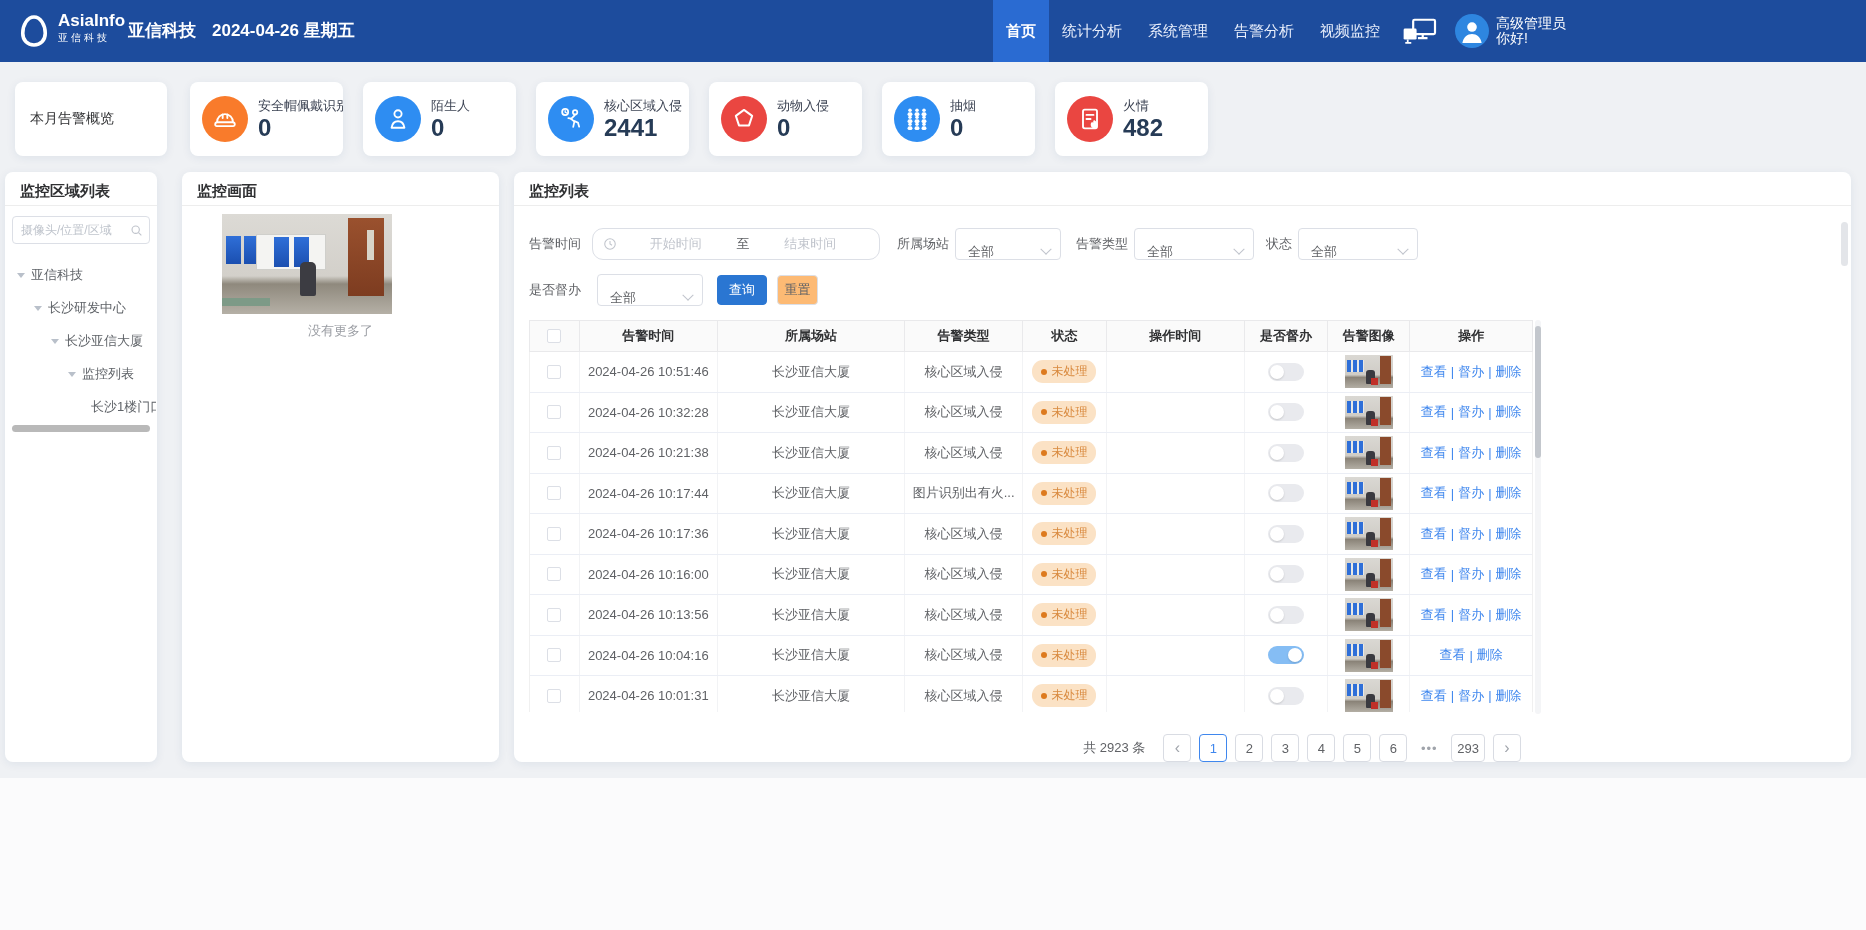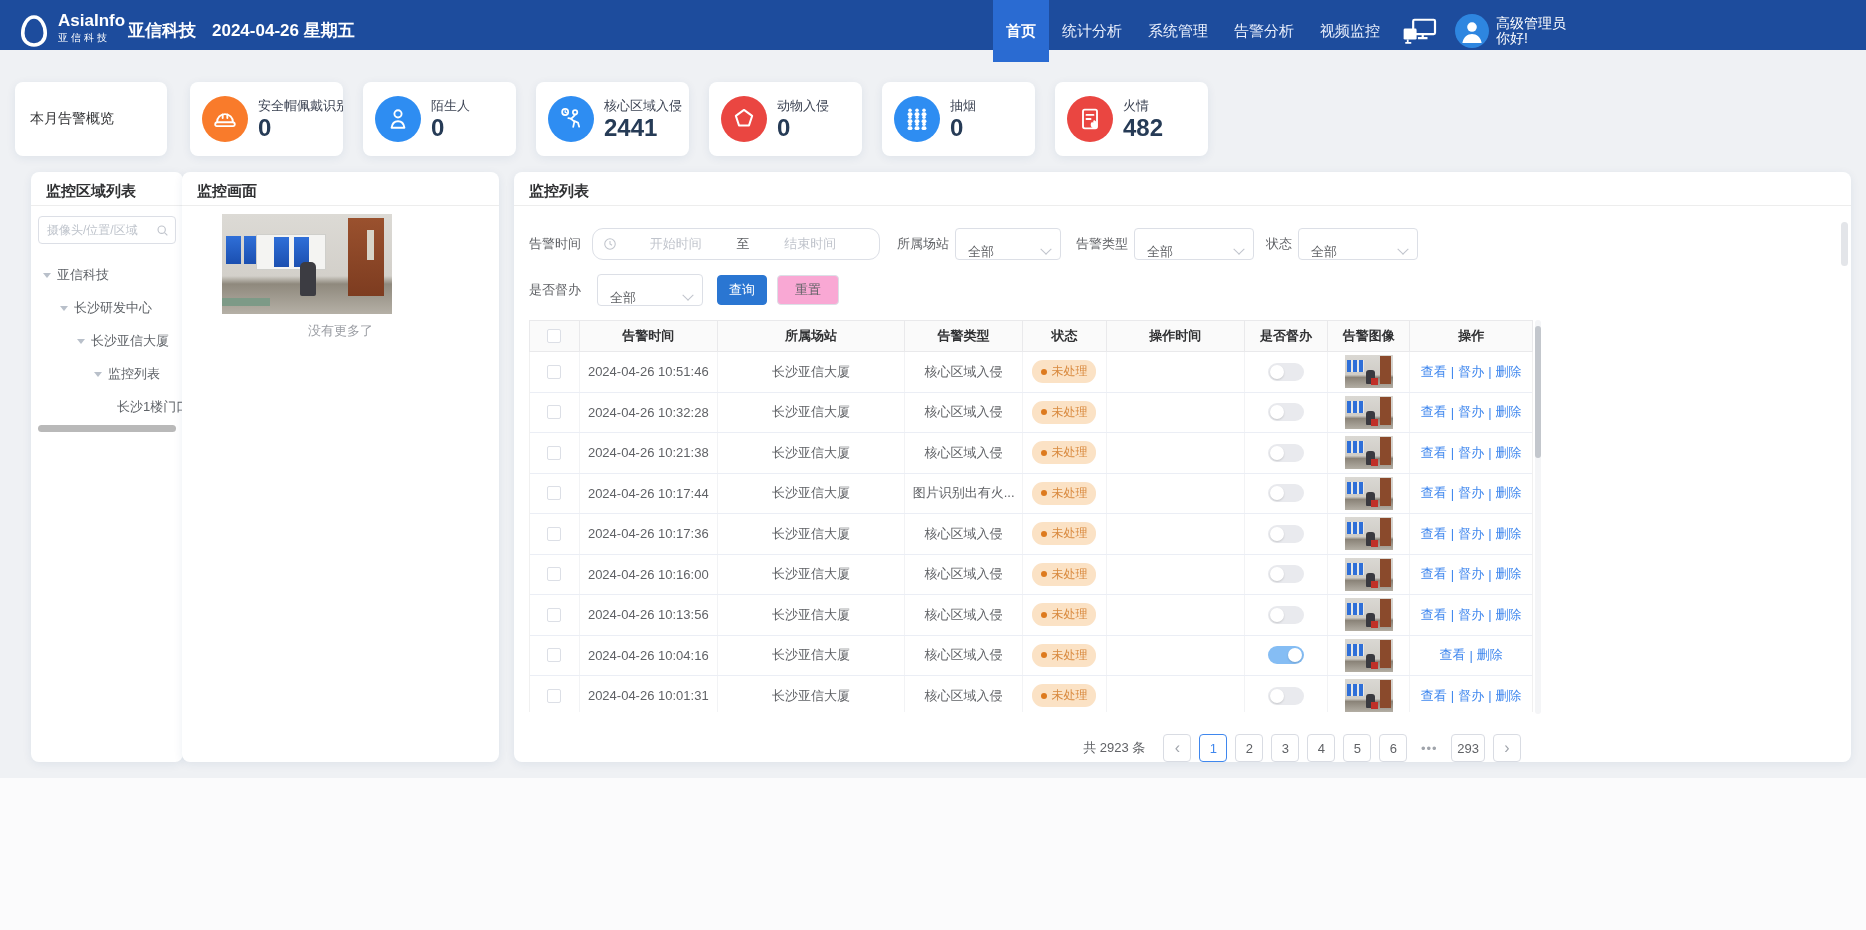--- a/index.html
+++ b/index.html
@@ -2,21 +2,21 @@
 <html><head>
 <meta charset="utf-8">
 <style>
   * { margin:0; padding:0; box-sizing:border-box; }
   html,body { width:1866px; height:930px; }
   body {
     font-family:"Liberation Sans","DejaVu Sans",sans-serif;
     background:#eff1f4; position:relative; overflow:hidden; color:#303133;
   }
   
-  .navbar { position:absolute; left:0; top:0; width:1866px; height:50px; background:#1d4c9d; }
+  .navbar { position:absolute; left:0; top:0; width:1866px; height:62px; background:#1d4c9d; }
   .logo-svg { position:absolute; left:16px; top:13px; width:36px; height:36px; }
   .brand-text { position:absolute; left:58px; top:12px; color:#fff; line-height:1; }
   .brand-en { font-size:17px; font-weight:bold; }
   .brand-cn { font-size:10px; letter-spacing:3px; margin-top:4px; }
   .nav-company { position:absolute; left:128px; top:0; height:62px; line-height:62px; color:#fff; font-size:17px; font-weight:bold; }
   .nav-date { position:absolute; left:212px; top:0; height:62px; line-height:62px; color:#fff; font-size:17px; font-weight:bold; }
   .nav-menu { position:absolute; left:993px; top:0; height:62px; display:flex; }
   .nav-item { height:62px; line-height:62px; padding:0 13px; color:#e9effc; font-size:15px; cursor:pointer; }
   .nav-item.active { background:#2a6bd2; color:#fff; font-weight:bold; }
   .nav-monitor { position:absolute; left:1399px; top:17px; width:42px; height:30px; }
@@ -29,21 +29,21 @@
   .stat-card { width:153px; height:74px; display:flex; align-items:center; padding-left:12px; }
   .stat-icon { width:46px; height:46px; border-radius:50%; flex:0 0 46px; display:flex; align-items:center; justify-content:center; }
   .stat-icon svg { width:28px; height:28px; }
   .stat-texts { margin-left:10px; min-width:0; }
   .stat-label { font-size:13px; color:#3c4353; white-space:nowrap; overflow:hidden; }
   .stat-value { font-size:24px; font-weight:bold; color:#263b56; line-height:1.1; }
   
   .panel { position:absolute; top:172px; height:590px; background:#fff; border-radius:8px; box-shadow:0 2px 10px rgba(30,60,110,.08); }
   .panel-title { position:absolute; left:15px; top:10px; font-size:15px; font-weight:bold; color:#303133; }
   .panel-divider { position:absolute; left:0; top:33px; width:100%; height:1px; background:#ededed; }
-  #panel-region { left:31px; width:152px; }
+  #panel-region { left:5px; width:152px; }
   #panel-camera { left:182px; width:317px; }
   #panel-list  { left:514px; width:1337px; }
   
   .search-box { position:absolute; left:7px; top:44px; width:138px; height:28px; border:1px solid #dcdfe6; border-radius:4px; display:flex; align-items:center; padding:0 6px 0 8px; background:#fff; }
   .search-box input { border:none; outline:none; width:100%; font-size:12px; color:#606266; font-family:inherit; }
   .search-box input::placeholder { color:#bfc4cc; }
   .search-box svg { width:13px; height:13px; flex:0 0 13px; }
   .tree { position:absolute; left:0; top:86px; width:151px; overflow:hidden; }
   .tree-item { height:33px; line-height:33px; font-size:13px; color:#5f6368; white-space:nowrap; cursor:pointer; }
   .caret { display:inline-block; width:0; height:0; border-left:4px solid transparent; border-right:4px solid transparent; border-top:5px solid #b9c0ca; margin-right:6px; vertical-align:middle; }
@@ -62,21 +62,21 @@
   .finput, .fselect { position:absolute; height:32px; border:1px solid #dcdfe6; border-radius:4px; background:#fff; display:flex; align-items:center; font-size:13px; }
   .date-range { left:78px; top:56px; width:288px; padding:0 10px;border-radius:11px; }
   .date-range svg { width:14px; height:14px; flex:0 0 14px; }
   .ph { color:#c0c4cc; flex:1; text-align:center; }
   .to-label { color:#606266; padding:0 2px; }
   .fselect { padding:16px 10px 0 12px; color:#606266; cursor:pointer; }
   .fselect .sel-text { flex:1; }
   .chev { width:8px; height:8px; border-right:1.5px solid #c0c4cc; border-bottom:1.5px solid #c0c4cc; transform:rotate(45deg) translate(-2px,-2px); }
   .btn { position:absolute; top:103px; height:30px; border-radius:4px; font-size:13px; font-family:inherit; cursor:pointer; }
   .btn-primary { left:203px; width:50px; background:#2a76d2; border:1px solid #2a76d2; color:#fff;text-align:center; }
-  .btn-plain { left:263px; width:62px; background:#f9a8d4; border:1px solid #dcdfe6; color:#606266; }
+  .btn-plain { left:263px; width:41px; background:#fdba74; border:1px solid #dcdfe6; color:#606266; }
   
   .table { position:absolute; left:15px; top:148px; width:1004px; }
   .thead { display:flex; background:#fafafa; border:1px solid #e9e9eb; height:32px; }
   .tbody { height:360px; overflow:hidden; border-left:1px solid #f0f0f0; border-right:1px solid #f0f0f0; }
   .trow { display:flex; height:40.5px; border-bottom:1px solid #ebeef5; background:#fff; }
   .tcell { display:flex; align-items:center; justify-content:center; font-size:13px; color:#606266; border-right:1px solid #f2f3f5; overflow:hidden; padding:0 4px; }
   .thead .tcell { font-weight:bold; color:#303133; border-right:1px solid #e9e9eb; }
   .tcell:last-child { border-right:none; }
   .c0{width:50px;} .c1{width:138px;} .c2{width:188px;} .c3{width:118px;} .c4{width:84px;}
   .c5{width:138px;} .c6{width:84px;} .c7{width:82px;} .c8{width:122px;}

